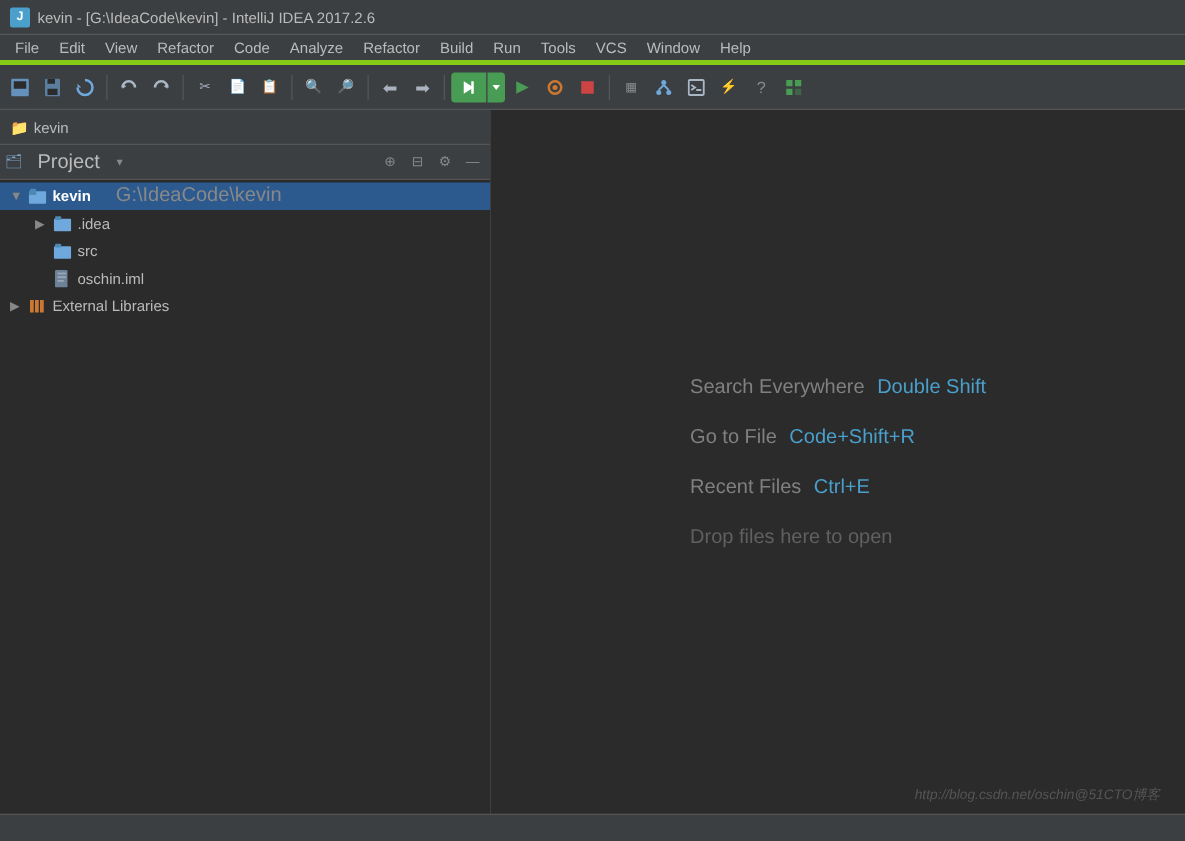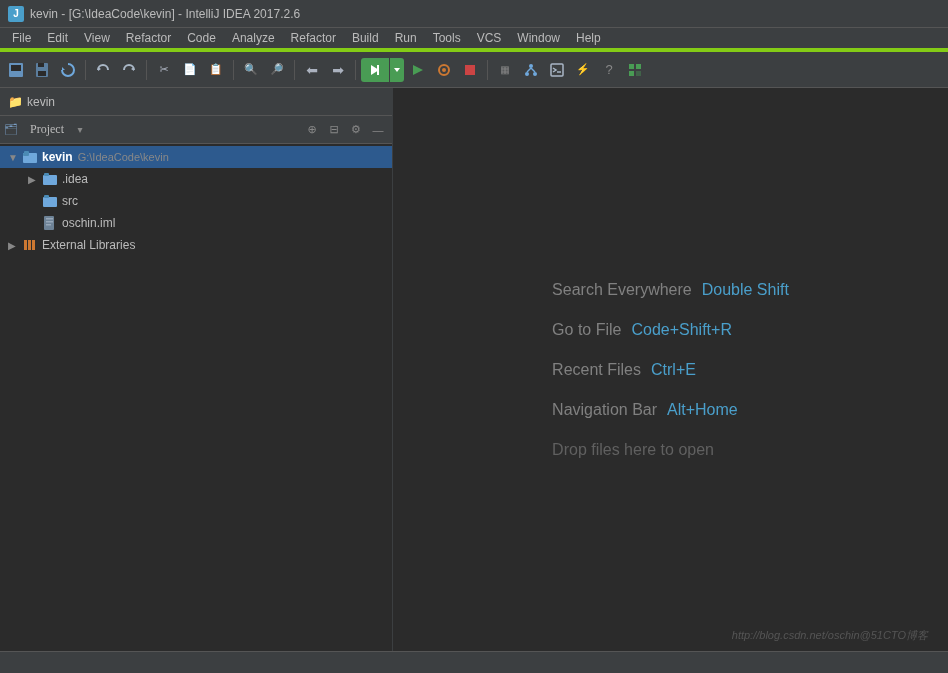--- a/index.html
+++ b/index.html
@@ -117,24 +117,23 @@
     #sidebar-toolbar {
       background: #3c3f41;
       height: 28px;
       display: flex;
       align-items: center;
       padding: 0 4px;
       border-bottom: 1px solid #555;
     }
     .sidebar-tab {
       padding: 2px 8px;
-      font-size: 12px;
+      font-size: 16px;
       color: #bbbbbb;
       cursor: pointer;
-      font-family: Liberation Serif, serif;
     }
     .sidebar-tab-dropdown {
       width: 16px; height: 20px;
       display: flex; align-items: center; justify-content: center;
       color: #888; font-size: 10px; cursor: pointer;
     }
     .sidebar-actions {
       margin-left: auto;
       display: flex;
       gap: 2px;
@@ -177,23 +176,23 @@
     .icon-folder { color: #6fa8dc; }
     .icon-module { color: #ffa857; }
     .icon-file { color: #a9b7c6; }
     .icon-lib { color: #cc7832; }
     .tree-label {
       font-size: 12px;
       color: #bbbbbb;
     }
     .tree-label.bold { font-weight: bold; color: #ffffff; }
     .tree-sublabel {
-      font-size: 11px;
+      font-size: 16px;
       color: #888;
-      margin-left: 5px;
+      margin-left: 20px;
     }
 
     
     #editor-area {
       flex: 1;
       background: #2b2b2b;
       display: flex;
       flex-direction: column;
       align-items: center;
       justify-content: center;
@@ -480,24 +479,20 @@
       <div class="hint-line">
         <span class="hint-action">Go to File</span>
         <span class="hint-shortcut blue">Code+Shift+R</span>
       </div>
 
       <div class="hint-line">
         <span class="hint-action">Recent Files</span>
         <span class="hint-shortcut blue">Ctrl+E</span>
       </div>
 
-      <div class="hint-line">
-        <span class="hint-action">Navigation Bar</span>
-        <span class="hint-shortcut blue">Alt+Home</span>
-      </div>
 
       <div class="hint-line">
         <span class="hint-drop">Drop files here to open</span>
       </div>
     </div>
   </div>
 </div>
 
 <div class="watermark">http://blog.csdn.net/oschin@51CTO博客</div>
 

